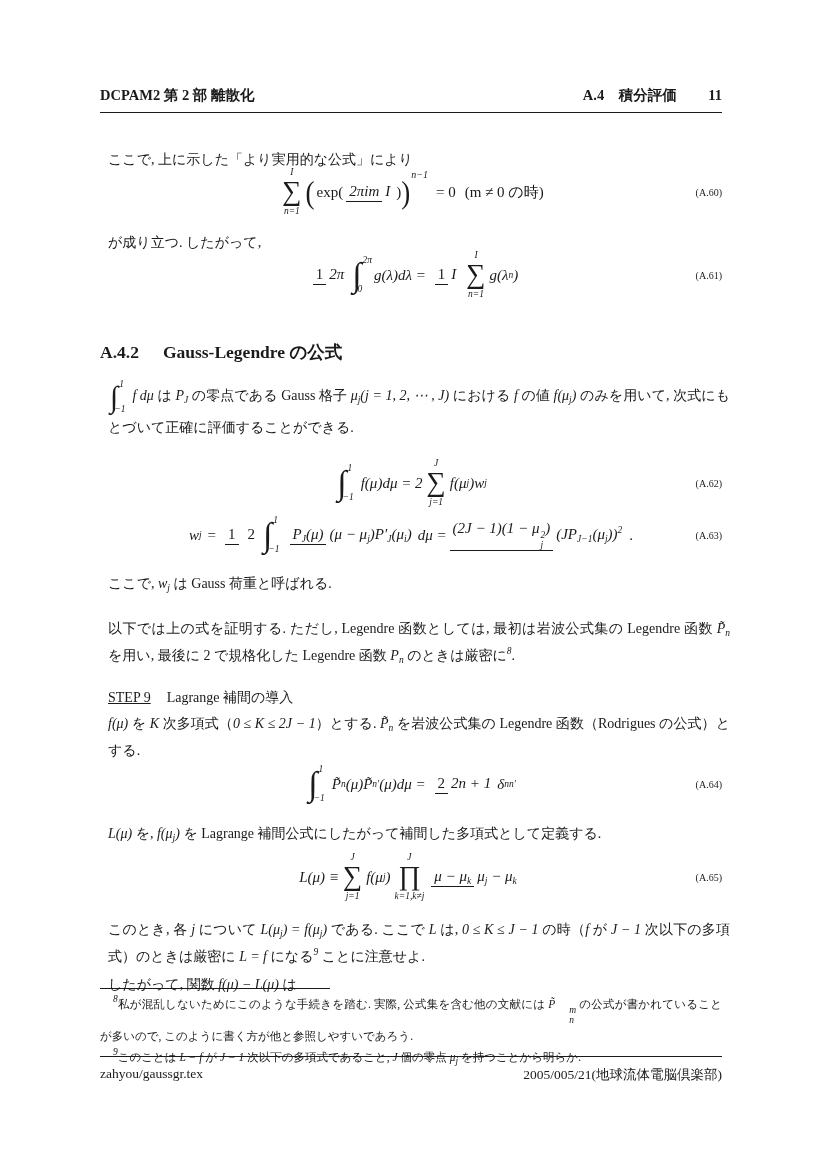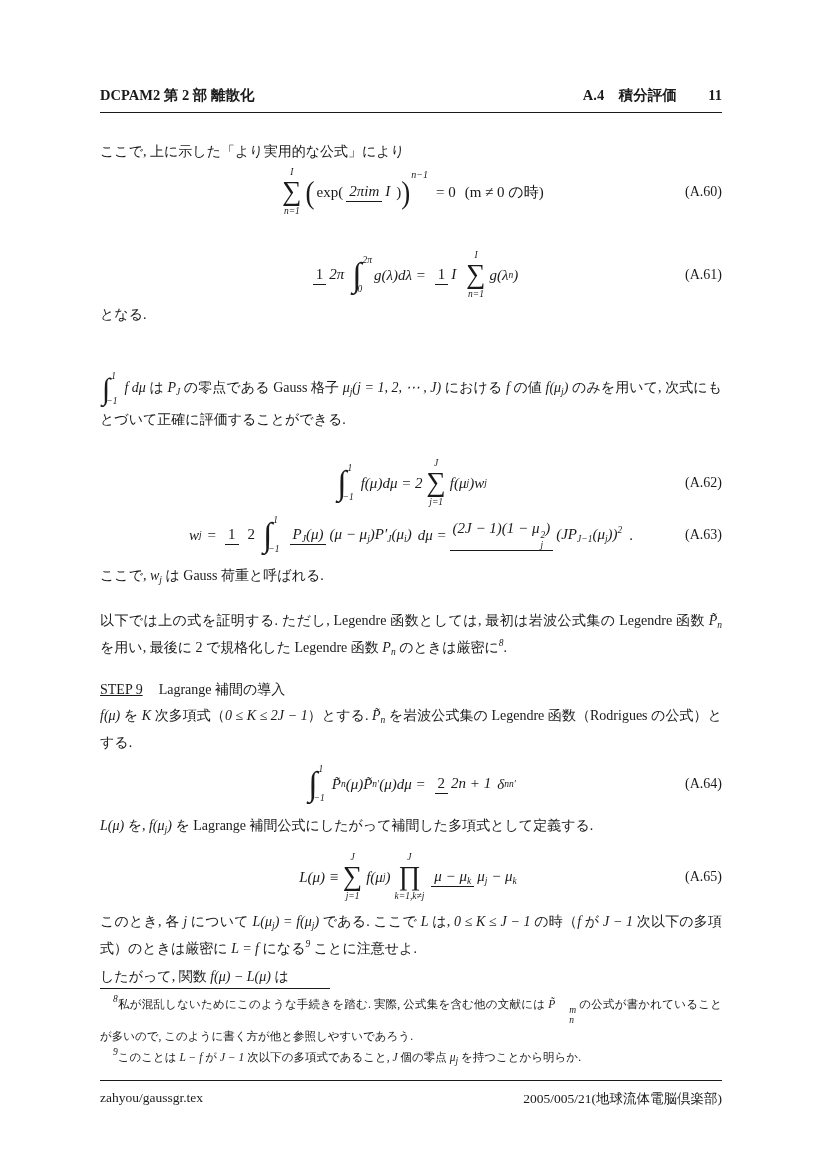--- a/index.html
+++ b/index.html
@@ -4,36 +4,36 @@
 <style>
   html,body{margin:0;padding:0;background:#ffffff;}
   .page{position:relative;width:826px;height:1169px;background:#ffffff;color:#1a1a1a;
         font-family:"Liberation Serif","DejaVu Serif",serif;font-size:14px;overflow:hidden;}
   .blk{position:absolute;left:100px;width:622px;}
   
   .header{top:86px;display:flex;justify-content:space-between;align-items:flex-end;
           font-weight:bold;font-size:14.5px;border-bottom:1.5px solid #1a1a1a;padding-bottom:7px;font-family:Liberation Serif, serif;}
   .pgnum{margin-left:28px;}
   
-  .para{line-height:27px;text-align:justify;margin:0;}
+  .para{line-height:27px;text-align:justify;margin:8px;}
   .mi{font-style:italic;}
   sub,sup{font-size:9.5px;font-style:italic;line-height:0;}
   sub{vertical-align:-3px;}
   sup{vertical-align:6px;}
   .stack{display:inline-flex;flex-direction:column;align-items:flex-start;
          font-size:9.5px;line-height:1.05;vertical-align:-5px;font-style:italic;margin-left:1px;}
   
   .sechead{font-size:17.5px;font-weight:bold;}
   .sechead .secnum{margin-right:24px;}
   
   .stepnum{text-decoration:underline;margin-right:16px;}
   
   .eqrow{display:flex;justify-content:center;align-items:center;}
   .eq{display:inline-flex;align-items:center;font-size:15px;white-space:nowrap;}
-  .eqtag{position:absolute;right:0;top:50%;transform:translateY(-50%);font-size:14px;font-style:normal;margin-left:8px;}
+  .eqtag{position:absolute;right:0;top:50%;transform:translateY(-50%);font-size:10px;font-style:normal;margin-left:8px;}
   .bigop{display:inline-flex;flex-direction:column;align-items:center;line-height:1;margin:0 4px;}
   .bigop .lim{font-size:9.5px;line-height:1.15;font-style:italic;}
   .bigop .op{font-size:27px;line-height:1.02;font-style:normal;}
   .intwrap{display:inline-flex;align-items:center;margin:0 2px;vertical-align:middle;}
   .int{font-size:34px;line-height:1;font-style:normal;}
   .intlims{display:inline-flex;flex-direction:column;justify-content:space-between;
            height:38px;font-size:9.5px;font-style:italic;line-height:1;margin-left:1px;}
   .intlims .bot{transform:translateX(-5px);}
   .intwrap.inline .int{font-size:30px;}
   .intwrap.inline .intlims{height:34px;}
@@ -42,21 +42,21 @@
   .fnum{border-bottom:1px solid #1a1a1a;}
   .bigparen{font-size:27px;transform:scaleY(1.2);display:inline-block;line-height:1;font-style:normal;}
   .pow{align-self:flex-start;font-size:10px;margin:2px 2px 0 1px;}
   .mn{font-style:normal;margin-left:6px;}
   .cond{font-style:normal;margin-left:9px;}
   
   .fnblock{top:988px;font-size:11.5px;line-height:21.5px;}
   .fnrule{width:230px;border-top:1.2px solid #1a1a1a;margin-bottom:5px;}
   .footnote{margin:0;text-indent:13px;text-align:justify;}
   
-  .pagefooter{top:1080px;border-top:1px solid #1a1a1a;padding-top:9px;
+  .pagefooter{top:1056px;border-top:1px solid #1a1a1a;padding-top:9px;
               display:flex;justify-content:space-between;font-size:13.5px;text-align:center;}
 </style>
 </head>
 <body>
 
 <div class="page">
 
   <div class="blk header">
     <span>DCPAM2 第 2 部 離散化</span>
     <span>
@@ -82,20 +82,21 @@
       </span>
       <span class="mn" style="margin-left:0">)</span>
       <span class="bigparen">)</span>
       <span class="pow mi">n−1</span>
       <span class="mn">= 0</span>
       <span class="cond">(m ≠ 0 の時)</span>
     </span>
     <span class="eqtag">(A.60)</span>
   </div>
 
+  <p class="blk para" style="top:221px">が成り立つ. したがって,</p>
 
   <div class="blk eqrow" style="top:244px;height:62px">
     <span class="eq">
       <span class="frac">
         <span class="fnum mn">1</span>
         <span class="fden mi">2π</span>
       </span>
       <span class="intwrap">
         <span class="int">∫</span>
         <span class="intlims">
@@ -113,22 +114,24 @@
         <span class="op">∑</span>
         <span class="lim">n=1</span>
       </span>
       <span class="mi">g(λ</span>
         <sub>n</sub>
         <span class="mi">)</span>
     </span>
     <span class="eqtag">(A.61)</span>
   </div>
 
-  <p class="blk para" style="top:301px">となる.</p>
-
+
+  <h2 class="blk sechead" style="top:340px;margin:0">
+    <span class="secnum">A.4.2</span><span>Gauss-Legendre の公式</span>
+  </h2>
 
   <p class="blk para" style="top:372px"><span class="intwrap inline">
         <span class="int">∫</span>
         <span class="intlims">
           <span class="top">1</span>
           <span class="bot">−1</span>
         </span>
       </span><span><span class="mi">f dμ</span><span> は </span><span class="mi">P</span><sub>J</sub><span> の零点である Gauss 格子 </span><span class="mi">μ</span><sub>j</sub><span class="mi">(j = 1, 2, ⋯ , J)</span><span> における </span><span class="mi">f</span><span> の値 </span><span class="mi">f(μ</span><sub>j</sub><span class="mi">)</span><span> のみを用いて, 次式にもとづいて正確に評価することができる.</span></span></p>
 
   <div class="blk eqrow" style="top:458px;height:50px">

